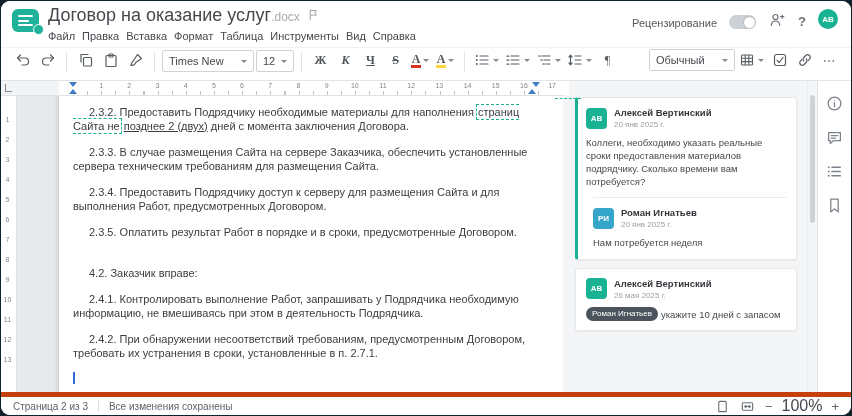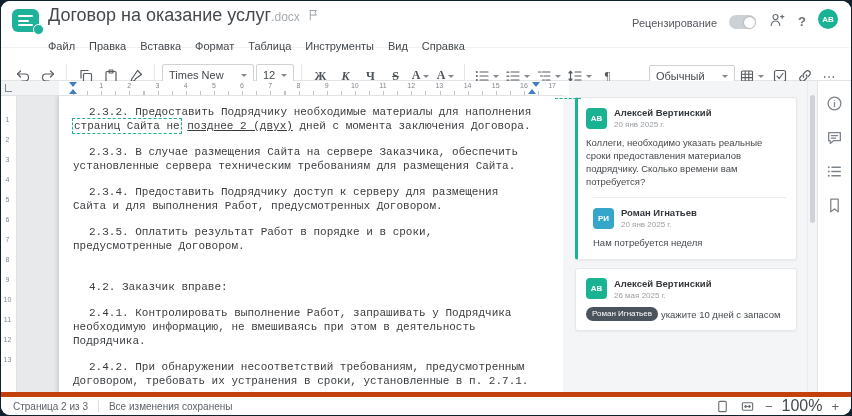--- a/index.html
+++ b/index.html
@@ -12,32 +12,32 @@
 .logo{position:absolute;left:11px;top:8px;width:27px;height:23px;cursor:pointer}
 .logo .sq{position:absolute;inset:0;border-radius:6px;background:#1eb29a}
 .logo .bar{position:absolute;left:6px;height:2px;background:#fff;border-radius:1px}
 .logo .b1{top:6px;width:15px}.logo .b2{top:10.5px;width:11px}.logo .b3{top:15px;width:15px}
 .logo .badge{position:absolute;right:-5px;bottom:-3px;width:11px;height:11px;border-radius:50%;background:#1eb29a;border:1.5px solid #fff}
 .header-left{position:absolute;left:47px;top:5px}
 .title-row{display:flex;align-items:center;height:18px;gap:7px}
 .doc-title{font-size:18px;color:#45494d}
 .doc-ext{font-size:12px;color:#a6abb0}
 .flagbtn{width:13px;height:14px;color:#9aa0a5;cursor:pointer}
-.menu-row{display:flex;align-items:center;height:19px;gap:14px;margin-top:12px}
+.menu-row{display:flex;align-items:center;height:19px;gap:7px;margin-top:2px}
 .menu-item{font-size:11px;color:#45494d;cursor:pointer}
 .header-right{position:absolute;right:13px;top:8px;display:flex;align-items:flex-end;gap:12px}
 .review-label{font-size:11px;color:#55595e}
 .toggle{width:27px;height:14px;border-radius:8px;background:#ccd1d6;position:relative;cursor:pointer}
 .toggle .knob{position:absolute;right:1.5px;top:1.5px;width:11px;height:11px;border-radius:50%;background:#fff;box-shadow:0 0 2px rgba(0,0,0,.35)}
 .hicon{width:18px;height:18px;color:#6b7076;display:flex;align-items:center;justify-content:center;cursor:pointer}
 .help{font-size:13px;font-weight:bold;color:#6b7076;cursor:pointer}
 .avatar{width:20px;height:20px;border-radius:50%;background:#19b394;color:#fff;font-size:8px;font-weight:bold;display:flex;align-items:center;justify-content:center;cursor:pointer}
 
 
-.toolbar{height:34px;flex:0 0 auto;border-top:1px solid #f0f1f2;border-bottom:1px solid #e3e4e6;display:flex;align-items:flex-start;padding:16px 10px;gap:2px;background:#fff}
+.toolbar{height:34px;flex:0 0 auto;border-top:1px solid #f0f1f2;border-bottom:1px solid #e3e4e6;display:flex;align-items:flex-end;padding:8px 10px;gap:2px;background:#fff}
 .tbtn{height:24px;min-width:23px;border-radius:2px;display:flex;align-items:center;justify-content:center;gap:3px;color:#585d62;cursor:pointer;padding:0 2px}
 .tbtn svg{display:block}
 .sep{width:1px;height:20px;background:#e3e4e6;margin:0 5px;flex:0 0 auto}
 .combo{height:22px;border:1px solid #cfd3d6;border-radius:2px;display:flex;align-items:center;font-size:11px;color:#45494d;padding:0 6px;gap:5px;cursor:pointer;background:#fff}
 .combo.font{width:92px;justify-content:space-between}
 .combo.size{width:38px;justify-content:space-between}
 .combo.style{width:86px;justify-content:space-between}
 .chev{width:0;height:0;border-left:3px solid transparent;border-right:3px solid transparent;border-top:3.5px solid #85898d;flex:0 0 auto}
 .fmt{font-size:12px;font-weight:bold;font-family:"Liberation Serif",serif;color:#50555a;line-height:1}
 .fmt.i{font-style:italic}.fmt.u{text-decoration:underline}.fmt.s{text-decoration:line-through}
@@ -65,21 +65,21 @@
 .m-right-top{left:531px;top:1px}
 .m-right-bot{left:527px;bottom:1px}
 
 .doc-row{flex:1;display:flex;min-height:0}
 .vruler{width:16px;flex:0 0 auto;background:#fff;border-right:1px solid #e0e2e4;position:relative}
 .vruler-nums{position:absolute;top:14px;left:0;width:13px;display:flex;flex-direction:column}
 .vnum{height:20px;font-size:7px;color:#80868c;text-align:center;line-height:20px}
 
 .docarea{flex:1;background:#e8e9eb;position:relative;overflow:hidden}
 .page{position:absolute;left:42px;top:0;width:510px;height:130%;background:#fff;box-shadow:2px 0 4px rgba(0,0,0,.15),-2px 0 4px rgba(0,0,0,.10);padding:9px 36px 0 14px;cursor:text}
-.para{font-family:Liberation Mono, monospace;font-size:11px;line-height:14px;color:#3a3d40;margin:0 0 12px;text-indent:16px}
+.para{font-family:Liberation Sans, sans-serif;font-size:11px;line-height:14px;color:#3a3d40;margin:0 0 12px;text-indent:16px}
 .para.gap{margin-top:27px}
 .cbox{border:1px dashed #1db394;margin:-2px -1px;padding:1px 1px}
 .uline{text-decoration:underline}
 .caret{width:1.5px;height:12px;background:#2f6bd8;margin-top:7px}
 .connector{position:absolute;top:17px;left:554px;width:26px;border-top:1px dashed #1db394;pointer-events:none}
 
 
 .comments{width:244px;flex:0 0 auto;background:#f4f5f6;padding:16px 10px 0 12px;display:flex;flex-direction:column;gap:8px}
 .card{background:#fff;border:1px solid #e6e7e9;border-radius:3px;padding:9px 10px;box-shadow:0 1px 2px rgba(0,0,0,.05);cursor:pointer}
 .card.active{border-left:3px solid #19b394;padding-left:8px}

